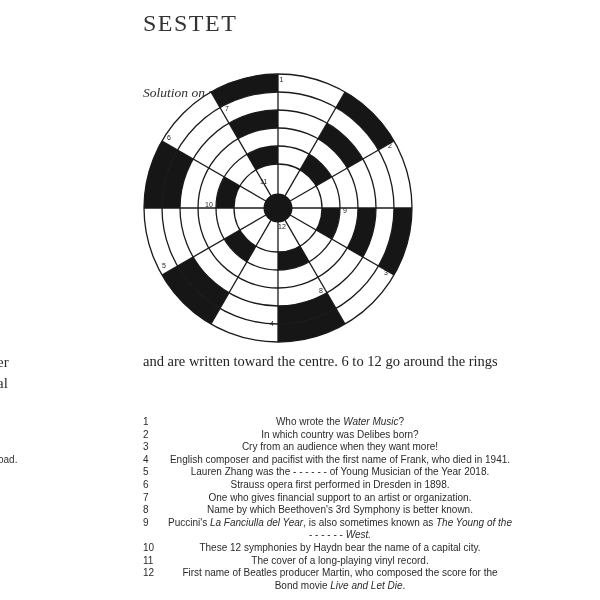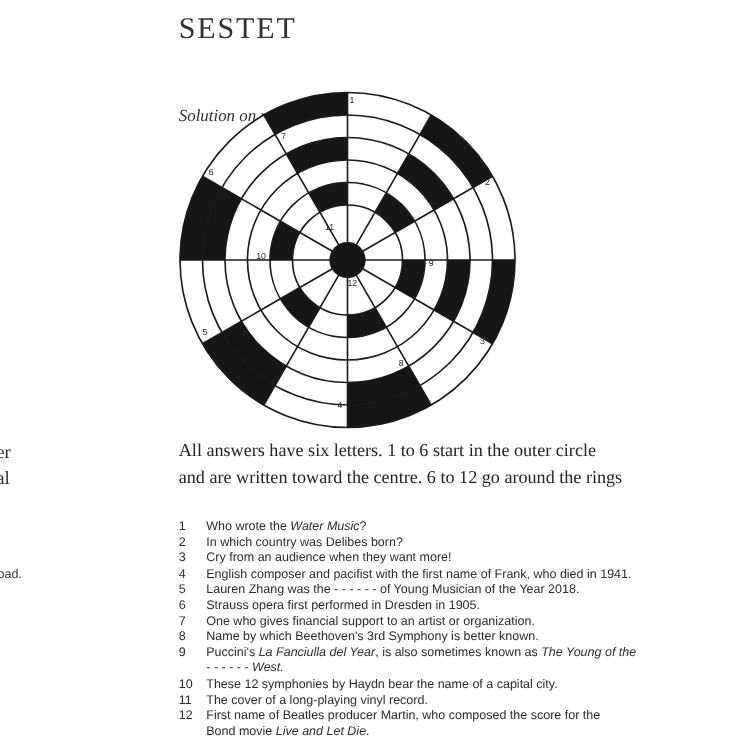--- a/index.html
+++ b/index.html
@@ -21,21 +21,21 @@
   }
   #puzzle { position:absolute; left:138px; top:68px; width:280px; height:280px; }
   #instructions {
     position:absolute; left:143px; top:351px;
     font-size:14.5px; line-height:21px; color:#222;
   }
   #clues { position:absolute; left:143px; top:416px; font-family:"Liberation Sans", sans-serif; color:#2b2b2b; }
   #clues-header { font-weight:bold; font-size:10px; letter-spacing:0.4px; color:#222; margin-bottom:4px; }
   .clue-row { display:flex; font-size:10px; line-height:12.6px; }
   .clue-num { width:22px; flex:none; }
-  .clue-text { width:350px; }
+  .clue-text { width:350px;text-align:center; }
   .it { font-style:italic; }
 </style>
 </head>
 <body>
 
 <div class="frag" id="frag-er">er</div>
 <div class="frag" id="frag-al">al</div>
 <div class="frag" id="frag-oad">oad.</div>
 
 <div id="title">SESTET</div>
@@ -88,21 +88,20 @@
     <text x="-111" y="-68" font-size="7" fill="#222" font-family="&quot;Liberation Sans&quot;, sans-serif">6</text>
     <text x="-53" y="-97" font-size="7" fill="#222" font-family="&quot;Liberation Sans&quot;, sans-serif">7</text>
     <text x="41" y="85" font-size="7" fill="#222" font-family="&quot;Liberation Sans&quot;, sans-serif">8</text>
     <text x="65" y="5" font-size="7" fill="#222" font-family="&quot;Liberation Sans&quot;, sans-serif">9</text>
     <text x="-73" y="-1" font-size="7" fill="#222" font-family="&quot;Liberation Sans&quot;, sans-serif">10</text>
     <text x="-18" y="-24" font-size="7" fill="#222" font-family="&quot;Liberation Sans&quot;, sans-serif">11</text>
     <text x="0" y="21" font-size="7" fill="#222" font-family="&quot;Liberation Sans&quot;, sans-serif">12</text>
   </svg>
 
 <div id="instructions">
-    <div>All answers have six letters. 1 to 6 start in the outer circle</div>
     <div>and are written toward the centre. 6 to 12 go around the rings</div>
   </div>
 
 <div id="clues">
   <div id="clues-list">
       <div class="clue-row">
         <div class="clue-num">1</div>
         <div class="clue-text"><span>Who wrote the </span><span class="it">Water Music</span><span>?</span></div>
       </div>
       <div class="clue-row">
@@ -116,21 +115,21 @@
       <div class="clue-row">
         <div class="clue-num">4</div>
         <div class="clue-text"><span>English composer and pacifist with the first name of Frank, who died in 1941.</span></div>
       </div>
       <div class="clue-row">
         <div class="clue-num">5</div>
         <div class="clue-text"><span>Lauren Zhang was the  - - - - - -  of Young Musician of the Year 2018.</span></div>
       </div>
       <div class="clue-row">
         <div class="clue-num">6</div>
-        <div class="clue-text"><span>Strauss opera first performed in Dresden in 1905.</span></div>
+        <div class="clue-text"><span>Strauss opera first performed in Dresden in 1898.</span></div>
       </div>
       <div class="clue-row">
         <div class="clue-num">7</div>
         <div class="clue-text"><span>One who gives financial support to an artist or organization.</span></div>
       </div>
       <div class="clue-row">
         <div class="clue-num">8</div>
         <div class="clue-text"><span>Name by which Beethoven's 3rd Symphony is better known.</span></div>
       </div>
       <div class="clue-row">

